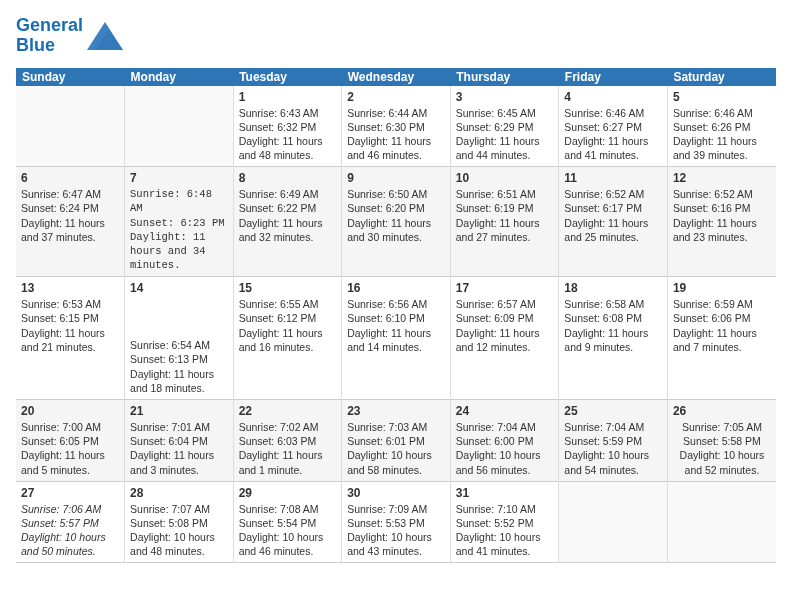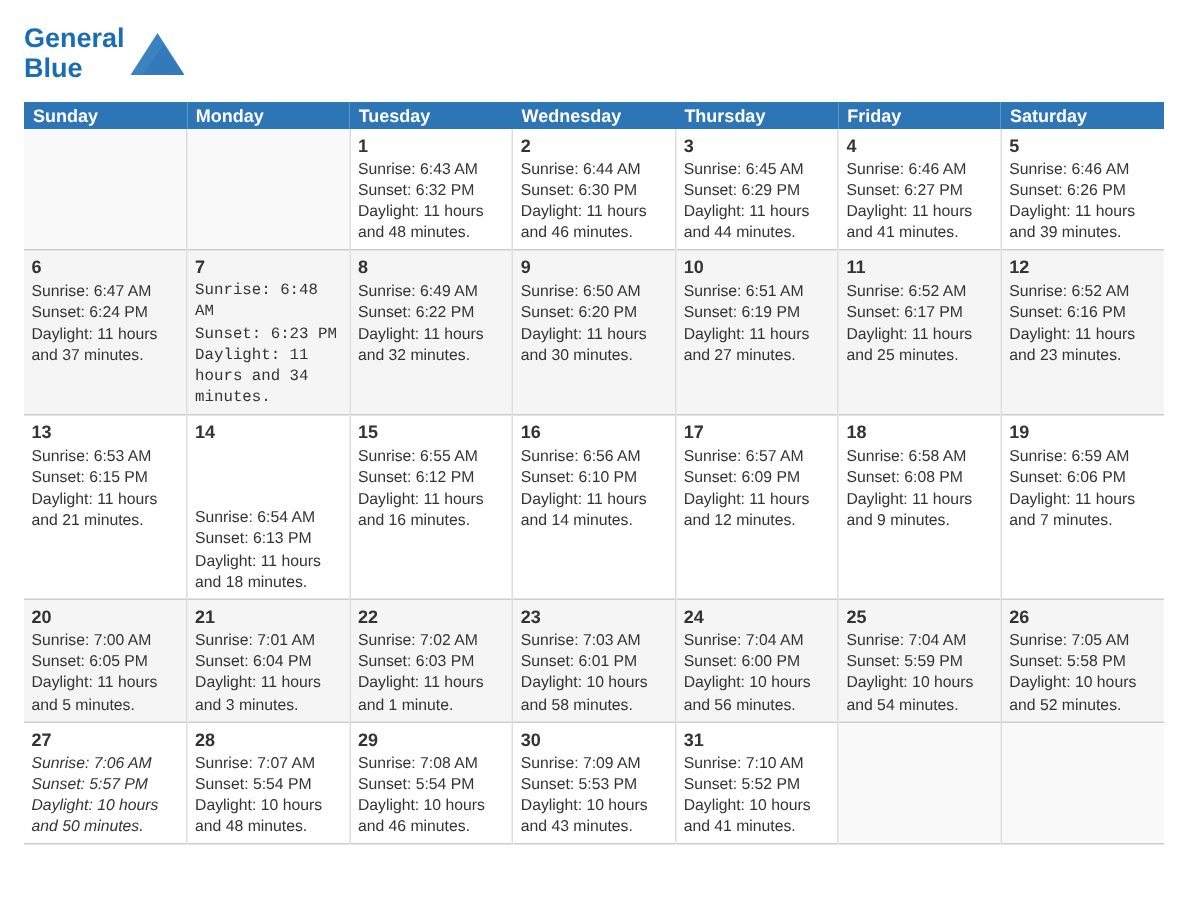--- a/index.html
+++ b/index.html
@@ -276,36 +276,36 @@
 Daylight: 10 hours and 56 minutes.</div>
         </td>
         <td>
           <span class="day-number">25</span>
           <div class="day-detail" style="white-space: pre-line;">Sunrise: 7:04 AM
 Sunset: 5:59 PM
 Daylight: 10 hours and 54 minutes.</div>
         </td>
         <td>
           <span class="day-number">26</span>
-          <div class="day-detail" style="white-space: pre-line;">Sunrise: 7:05 AM
+          <div class="day-detail" style="white-space: pre-line; text-align: center;">Sunrise: 7:05 AM
 Sunset: 5:58 PM
 Daylight: 10 hours and 52 minutes.</div>
         </td>
       </tr>
       <tr>
         <td>
           <span class="day-number">27</span>
           <div class="day-detail" style="white-space: pre-line; font-style: italic;">Sunrise: 7:06 AM
 Sunset: 5:57 PM
 Daylight: 10 hours and 50 minutes.</div>
         </td>
         <td>
           <span class="day-number">28</span>
           <div class="day-detail" style="white-space: pre-line;">Sunrise: 7:07 AM
-Sunset: 5:54 PM
+Sunset: 5:08 PM
 Daylight: 10 hours and 48 minutes.</div>
         </td>
         <td>
           <span class="day-number">29</span>
           <div class="day-detail" style="white-space: pre-line;">Sunrise: 7:08 AM
 Sunset: 5:54 PM
 Daylight: 10 hours and 46 minutes.</div>
         </td>
         <td>
           <span class="day-number">30</span>

